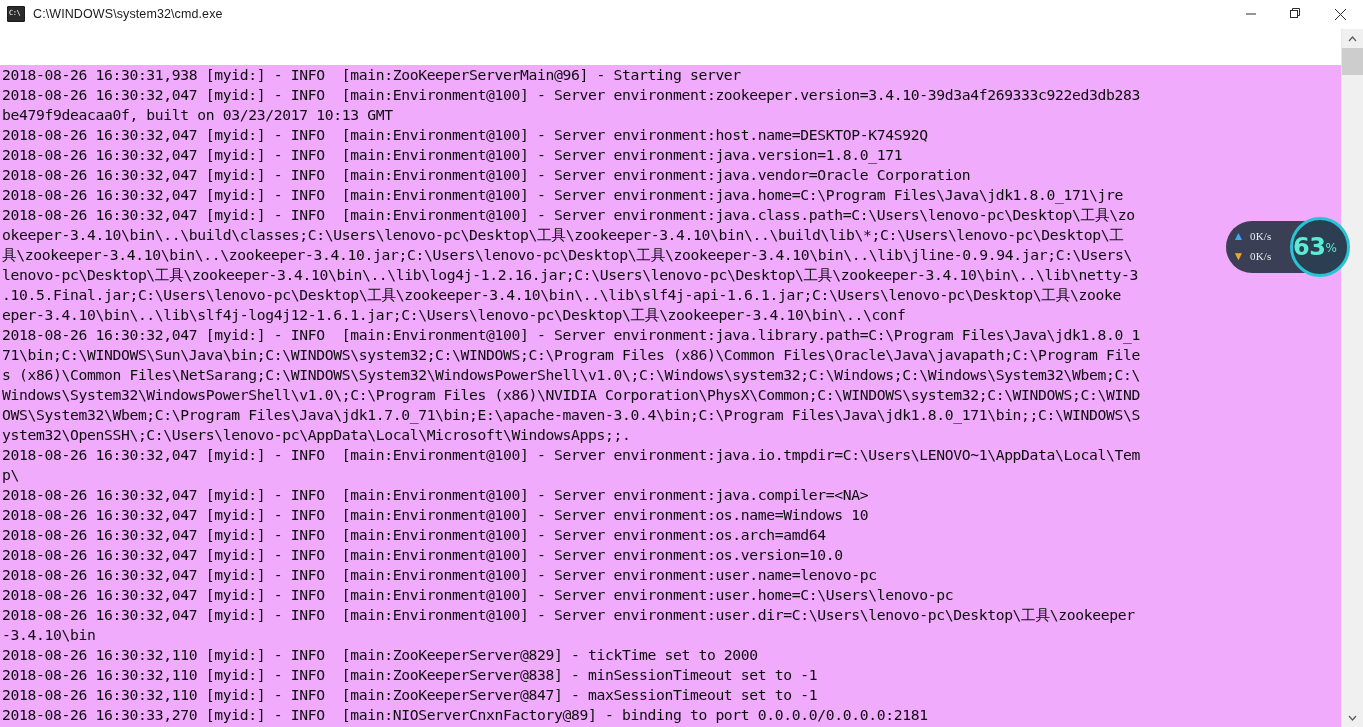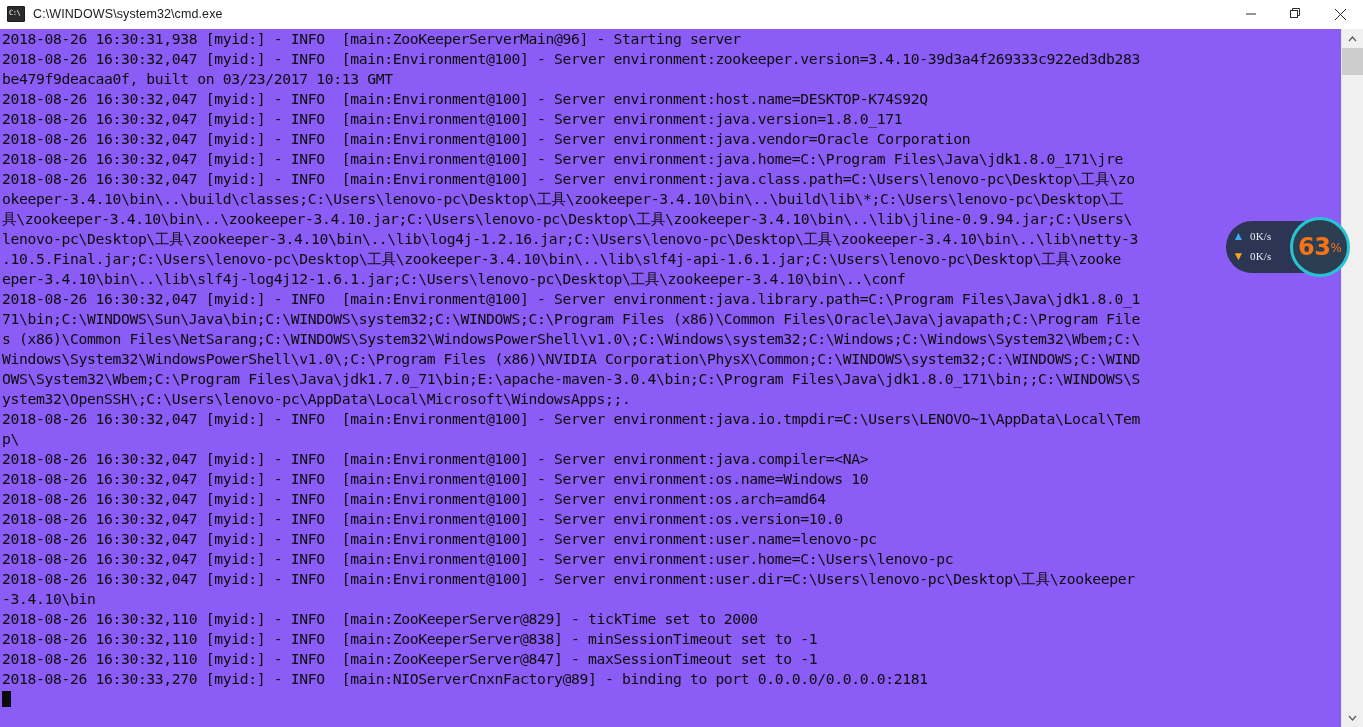--- a/index.html
+++ b/index.html
@@ -87,30 +87,31 @@
 
   
   .console-area {
     flex: 1;
     display: flex;
     position: relative;
     overflow: hidden;
   }
   .console {
     flex: 1;
-    background: #8b5cf6;
+    background: #f0abfc;
     color: #0c0c0c;
     font-family: "DejaVu Sans Mono", "Liberation Mono", monospace;
     font-size: 14.7px;
     line-height: 20px;
     letter-spacing: -0.35px;
     padding: 0 0 0 2px;
     white-space: pre;
     overflow: hidden;
     position: relative;
+    margin-top: 36px;
   }
   .console .line {
     height: 20px;
     white-space: pre;
   }
   .cursor-block {
     display: inline-block;
     width: 9px;
     height: 16px;
     background: #0c0c0c;
@@ -203,23 +204,22 @@
     border-radius: 50%;
     background: #2c3f52;
     border: 3px solid #28c3d4;
     box-sizing: border-box;
     display: flex;
     align-items: center;
     justify-content: baseline;
   }
   .nw-pct {
     width: 100%;
-    text-align: center;
     font-family: "DejaVu Sans", sans-serif;
-    color: #f97316;
+    color: #5eead4;
     line-height: 1;
     white-space: nowrap;
   }
   .nw-pct-num {
     font-size: 24px;
     font-weight: bold;
     letter-spacing: -0.5px;
   }
   .nw-pct-sign {
     font-size: 12px;

